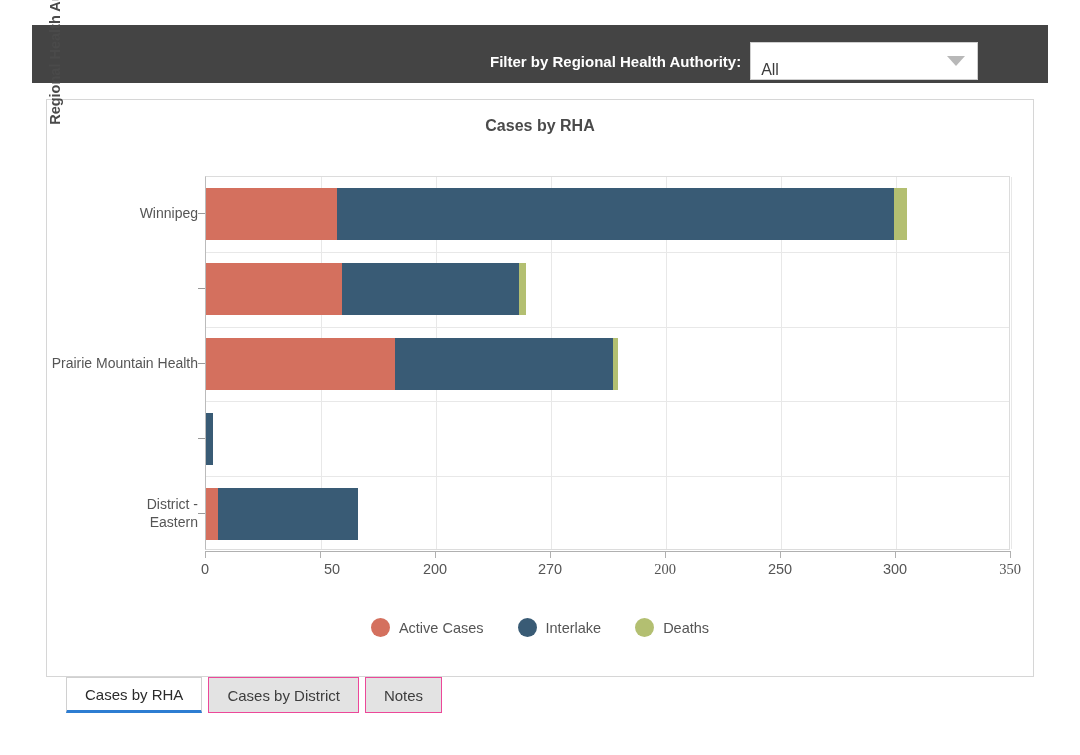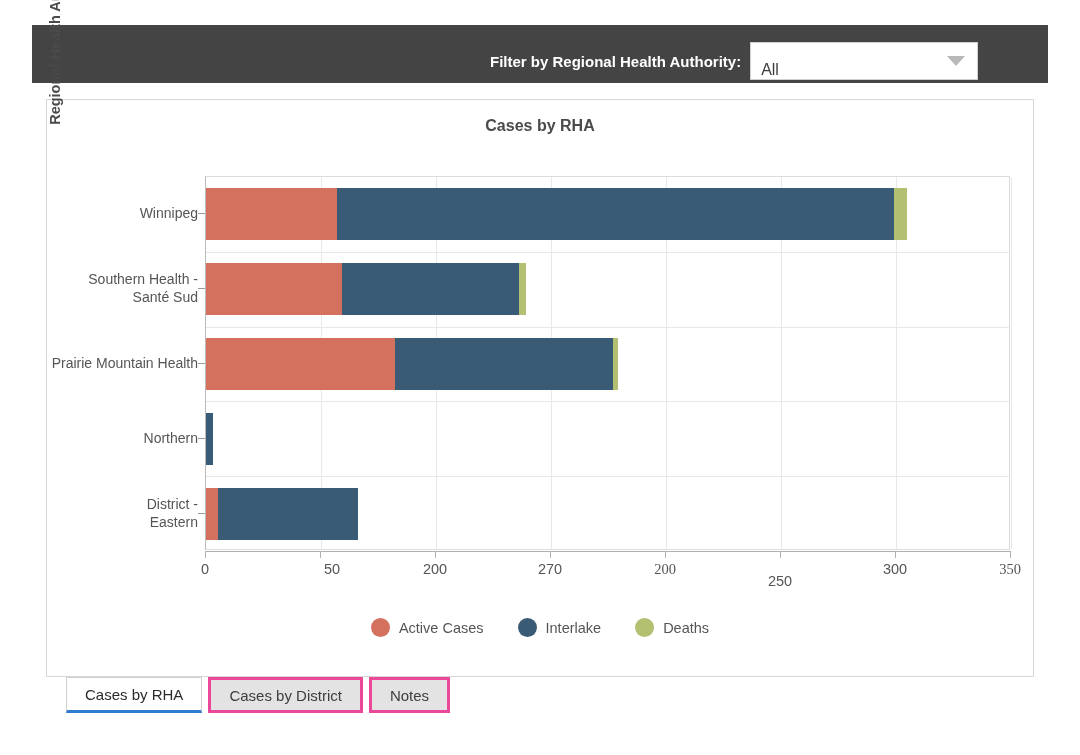--- a/index.html
+++ b/index.html
@@ -226,21 +226,21 @@
     height: 40px;
   }
   .tab {
     height: 36px;
     padding: 0 18px;
     display: flex;
     align-items: center;
     font-size: 15px;
     color: #3d3d3d;
     background: #e3e3e3;
-    border: 3px solid #ec4899;
+    border: 1px solid #ec4899;
     margin-right: 6px;
     position: relative;
   }
   .tab.active {
     background: #ffffff;
     border: 1px solid #d0d0d0;
     border-bottom: 3px solid #2d7dd2;
     color: #2b2b2b;
   }
 </style>
@@ -262,26 +262,23 @@
 
   <div class="panel">
     <div class="chart-title">Cases by RHA</div>
   </div>
 
   <div class="y-axis-title">Regional Health Authorities</div>
 
   <div class="ytick-holder" id="yticks">
       <div class="ytick" style="white-space: pre-line; top: 0px; height: 74.8px; display: flex; align-items: center; justify-content: flex-end;">Winnipeg</div>
       <div class="ytick-mark" style="top: 37.4px;"></div>
-      <div class="ytick" style="white-space: pre-line; top: 74.8px; height: 74.8px; display: flex; align-items: center; justify-content: flex-end;">Southern Health -
-Santé Sud</div>
       <div class="ytick-mark" style="top: 112.2px;"></div>
       <div class="ytick" style="white-space: pre-line; top: 149.6px; height: 74.8px; display: flex; align-items: center; justify-content: flex-end;">Prairie Mountain Health</div>
       <div class="ytick-mark" style="top: 187px;"></div>
-      <div class="ytick" style="white-space: pre-line; top: 224.4px; height: 74.8px; display: flex; align-items: center; justify-content: flex-end;">Northern</div>
       <div class="ytick-mark" style="top: 261.8px;"></div>
       <div class="ytick" style="white-space: pre-line; top: 299.2px; height: 74.8px; display: flex; align-items: center; justify-content: flex-end;">District -
 Eastern</div>
       <div class="ytick-mark" style="top: 336.6px;"></div>
     </div>
 
   <div class="plot" id="plot">
       <div class="gridline" style="left: 115px;"></div>
       <div class="gridline" style="left: 230px;"></div>
       <div class="gridline" style="left: 345px;"></div>
@@ -323,21 +320,21 @@
       <div class="xtick-label" style="left: 205px;">0</div>
       <div class="xtick-mark" style="left: 320px;"></div>
       <div class="xtick-label" style="left: 332px;">50</div>
       <div class="xtick-mark" style="left: 435px;"></div>
       <div class="xtick-label" style="left: 435px;">200</div>
       <div class="xtick-mark" style="left: 550px;"></div>
       <div class="xtick-label" style="left: 550px;">270</div>
       <div class="xtick-mark" style="left: 665px;"></div>
       <div class="xtick-label" style="left: 665px; font-family: Liberation Serif, serif;">200</div>
       <div class="xtick-mark" style="left: 780px;"></div>
-      <div class="xtick-label" style="left: 780px; margin-top: 12px;">250</div>
+      <div class="xtick-label" style="left: 780px;">250</div>
       <div class="xtick-mark" style="left: 895px;"></div>
       <div class="xtick-label" style="left: 895px;">300</div>
       <div class="xtick-mark" style="left: 1010px;"></div>
       <div class="xtick-label" style="left: 1010px; font-family: Liberation Serif, serif;">350</div>
     </div>
 
   <div class="legend" id="legend">
       <div class="legend-item">
         <span class="legend-dot" style="background: rgb(212, 112, 94);"></span>
         <span class="legend-text">Active Cases</span>

